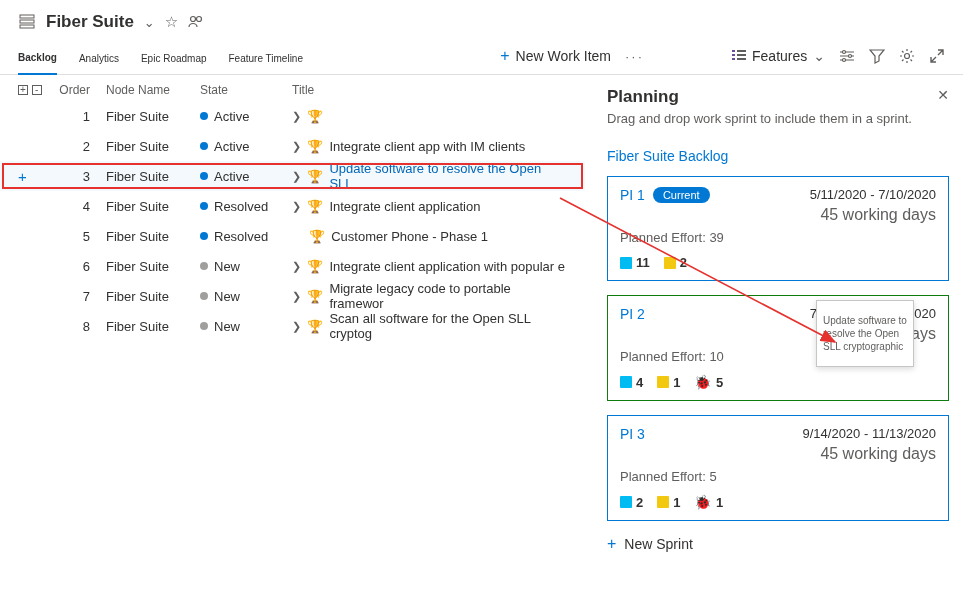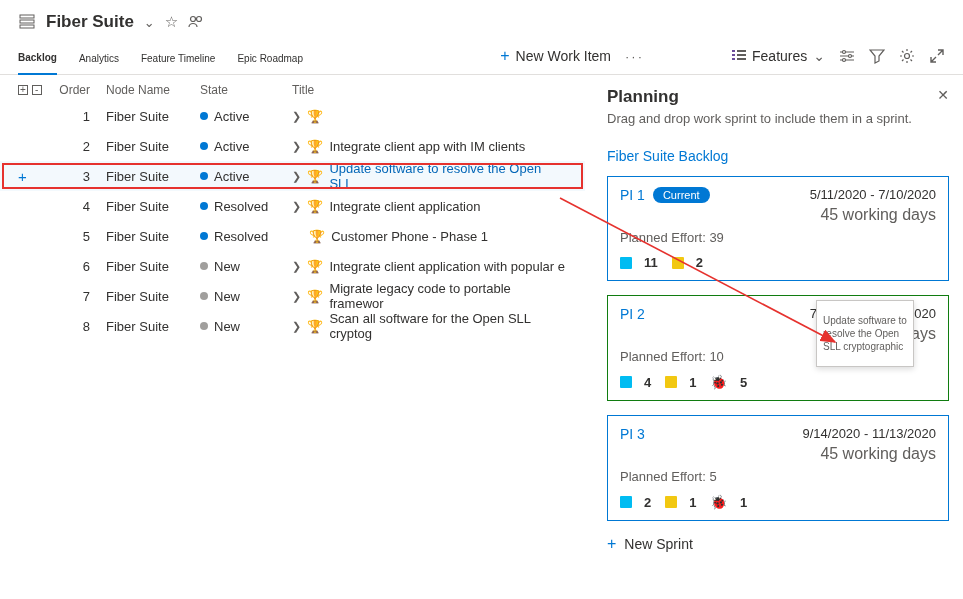--- a/index.html
+++ b/index.html
@@ -52,21 +52,21 @@
 
 .sprint-card { border: 1px solid #0078d4; padding: 10px 12px; margin-bottom: 14px; position: relative; }
 .sprint-card.green { border-color: #107c10; }
 .sprint-head { display: flex; justify-content: space-between; align-items: flex-start; }
 .sprint-name { color: #0078d4; font-size: 14px; display: flex; align-items: center; gap: 8px; }
 .current-badge { background: #0078d4; color: #fff; font-size: 11px; padding: 2px 10px; border-radius: 10px; }
 .sprint-dates { color: #323130; font-size: 13px; text-align: center; }
 .sprint-days { color: #605e5c; font-size: 16px; text-align: right; margin-top: 4px; }
 .sprint-effort { color: #605e5c; font-size: 13px; margin-top: 6px; }
 .sprint-counts { display: flex; gap: 14px; margin-top: 10px; font-size: 13px; align-items: center; }
-.count-item { display: flex; align-items: center; gap: 12px; font-weight: 600; }
+.count-item { display: flex; align-items: center; gap: 4px; font-weight: 600; }
 .ic-feat { width: 12px; height: 12px; background: #00bcf2; border-radius: 1px; }
 .ic-story { width: 12px; height: 12px; background: #f2c811; border-radius: 1px; }
 .ic-bug { color: #d13438; font-size: 14px; }
 
 .drag-ghost { position: absolute; left: 208px; top: 4px; width: 98px; background: #fff; border: 1px solid #c8c6c4; padding: 13px 6px; font-size: 10px; color: #605e5c; line-height: 1.3; box-shadow: 0 2px 6px rgba(0,0,0,.15); }
 
 .new-sprint { display: flex; align-items: center; gap: 8px; color: #323130; font-size: 14px; margin-top: 8px; }
 
 .arrow-overlay { position: absolute; pointer-events: none; left: 0; top: 0; }
 
@@ -91,22 +91,22 @@
         <circle cx="5" cy="6" r="2.5"></circle>
         <circle cx="11" cy="6" r="2.5"></circle>
         <path d="M1 14c0-2 2-3.5 4-3.5s4 1.5 4 3.5"></path>
       </svg>
   </span>
 </div>
 
 <div class="tabs-row">
   <div class="tab active">Backlog</div>
   <div class="tab">Analytics</div>
+  <div class="tab">Epic Roadmap</div>
   <div class="tab">Feature Timeline</div>
-  <div class="tab">Epic Roadmap</div>
   <div class="tabs-right">
     <div class="new-item">
       <span class="plus">+</span>
       <span>New Work Item</span>
     </div>
     <span class="dots">···</span>
     <div style="width:60px"></div>
     <div class="pill-btn">
       <svg width="14" height="14" viewBox="0 0 14 14">
           <rect x="0" y="1" width="3" height="2" fill="#6b4c9a"></rect>

